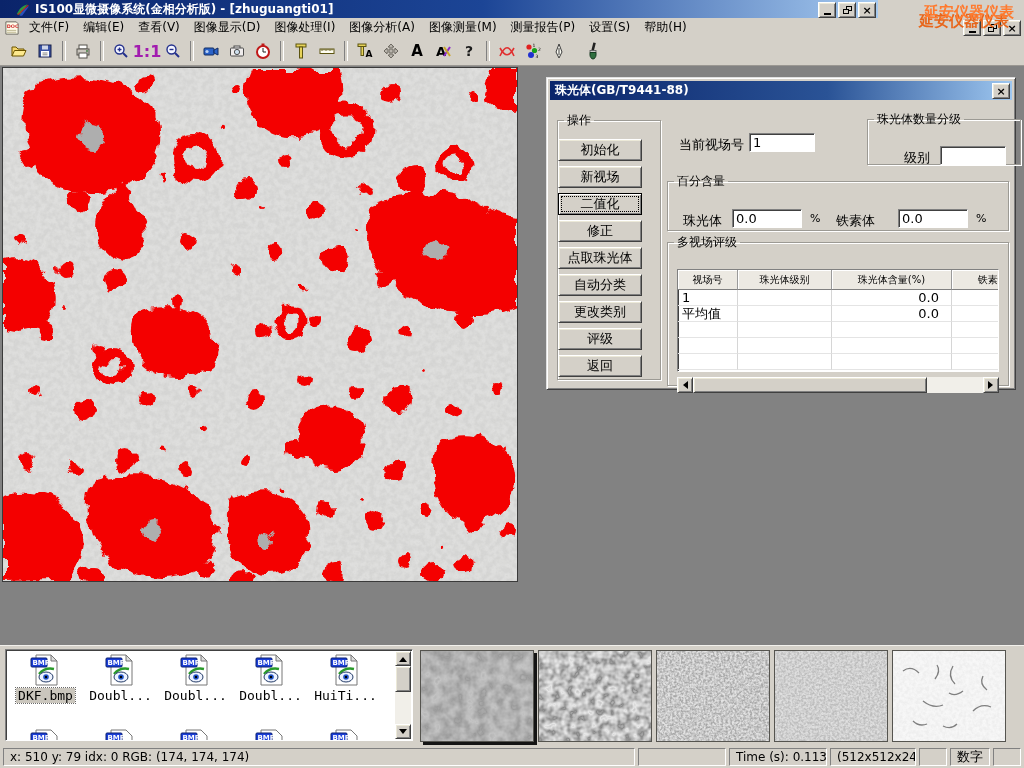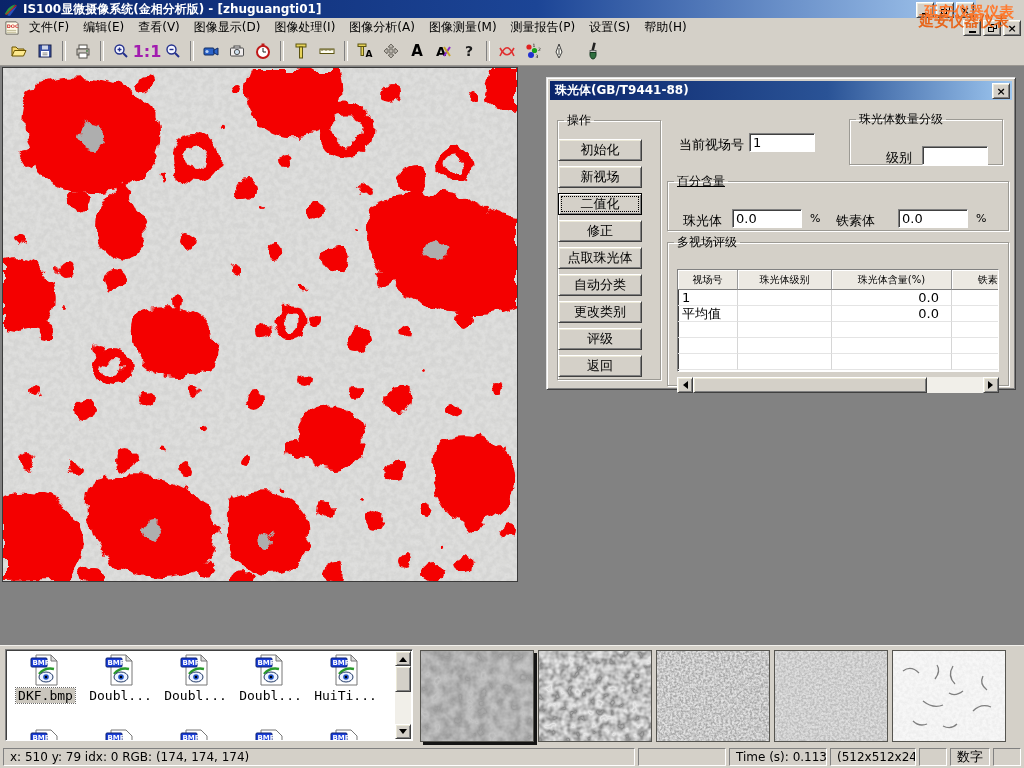--- a/index.html
+++ b/index.html
@@ -3,23 +3,23 @@
 <meta charset="utf-8">
 <style>
   html,body{margin:0;padding:0;}
   body{width:1024px;height:768px;overflow:hidden;position:relative;background:#d4d0c8;
        font-family:"DejaVu Sans",sans-serif;font-size:12px;color:#000;}
   svg{display:block;}
   
   .raised{background:#d4d0c8;border:1px solid;border-color:#ffffff #404040 #404040 #ffffff;
           box-shadow:inset 1px 1px 0 #ece9d8, inset -1px -1px 0 #808080;}
   
-  .titlebar{position:absolute;left:0;top:0;width:976px;height:18px;box-sizing:border-box;
+  .titlebar{position:absolute;left:0;top:0;width:878px;height:18px;box-sizing:border-box;
     background:linear-gradient(90deg,#0a246a 0%,#1c4596 55%,#a6caf0 100%);
-    display:flex;align-items:center;color:#fff;font-weight:bold;padding-left:3px;}
+    display:flex;align-items:center;color:#fff;font-weight:bold;padding-left:15px;}
   .titlebar .title{margin-left:4px;white-space:nowrap;}
   .winbtns{position:absolute;right:2px;top:2px;display:flex;gap:2px;}
   .wbtn{width:16px;height:14px;display:flex;align-items:center;justify-content:center;
         font-size:11px;line-height:1;color:#000;font-weight:bold;}
   .g-min{width:7px;height:2px;background:#000;margin-top:7px;}
   .g-rest{position:relative;width:9px;height:8px;}
   .g-rest i{position:absolute;border:1px solid #000;background:#d4d0c8;box-sizing:border-box;}
   .g-rest i.b1{right:0;top:0;width:6px;height:5px;}
   .g-rest i.b2{left:0;bottom:0;width:6px;height:5px;}
   .watermark{position:absolute;top:3px;right:10px;z-index:60;color:#ff7a2e;font-size:15px;
@@ -60,24 +60,24 @@
   .btn{width:84px;height:22px;box-sizing:border-box;font-size:13px;font-family:inherit;
     display:flex;align-items:center;justify-content:center;white-space:nowrap;}
   .btn.focused{border:1px solid #000;outline:1px dotted #000;outline-offset:-4px;
     box-shadow:inset 1px 1px 0 #fff, inset -1px -1px 0 #808080;}
   .lbl{position:absolute;font-size:13px;white-space:nowrap;}
   .input{position:absolute;box-sizing:border-box;height:19px;font-size:13px;font-family:inherit;
     background:#fff;border:1px solid;border-color:#808080 #fff #fff #808080;
     box-shadow:inset 1px 1px 0 #404040;padding:1px 3px;}
   .cur-label{left:132px;top:58px;}
   .cur-input{left:202px;top:55px;width:66px;}
-  .grp-level{left:302px;top:33px;width:152px;height:52px;}
+  .grp-level{left:320px;top:33px;width:152px;height:52px;}
   .lvl-label{left:36px;top:21px;position:absolute;font-size:13px;}
   .lvl-input{left:72px;top:18px;width:66px;}
-  .grp-percent{left:120px;top:95px;width:340px;height:56px;text-decoration:underline;}
+  .grp-percent{left:120px;top:95px;width:340px;height:56px;}
   .grp-percent .lbl{top:22px;}
   .grp-percent .input{top:19px;width:70px;}
   .pct-l1{left:15px;} .pct-i1{left:64px;} .pct-s1{left:142px;top:24px;font-size:11px;}
   .pct-l2{left:168px;} .pct-i2{left:230px;} .pct-s2{left:308px;top:24px;font-size:11px;}
   .grp-multi{left:120px;top:156px;width:340px;height:150px;}
   .tablebox{position:absolute;left:9px;top:18px;width:322px;height:103px;box-sizing:border-box;
     background:#fff;border:1px solid;border-color:#808080 #fff #fff #808080;
     box-shadow:inset 1px 1px 0 #404040;overflow:hidden;}
   .trow{display:flex;height:16px;}
   .trow.head{height:20px;}

